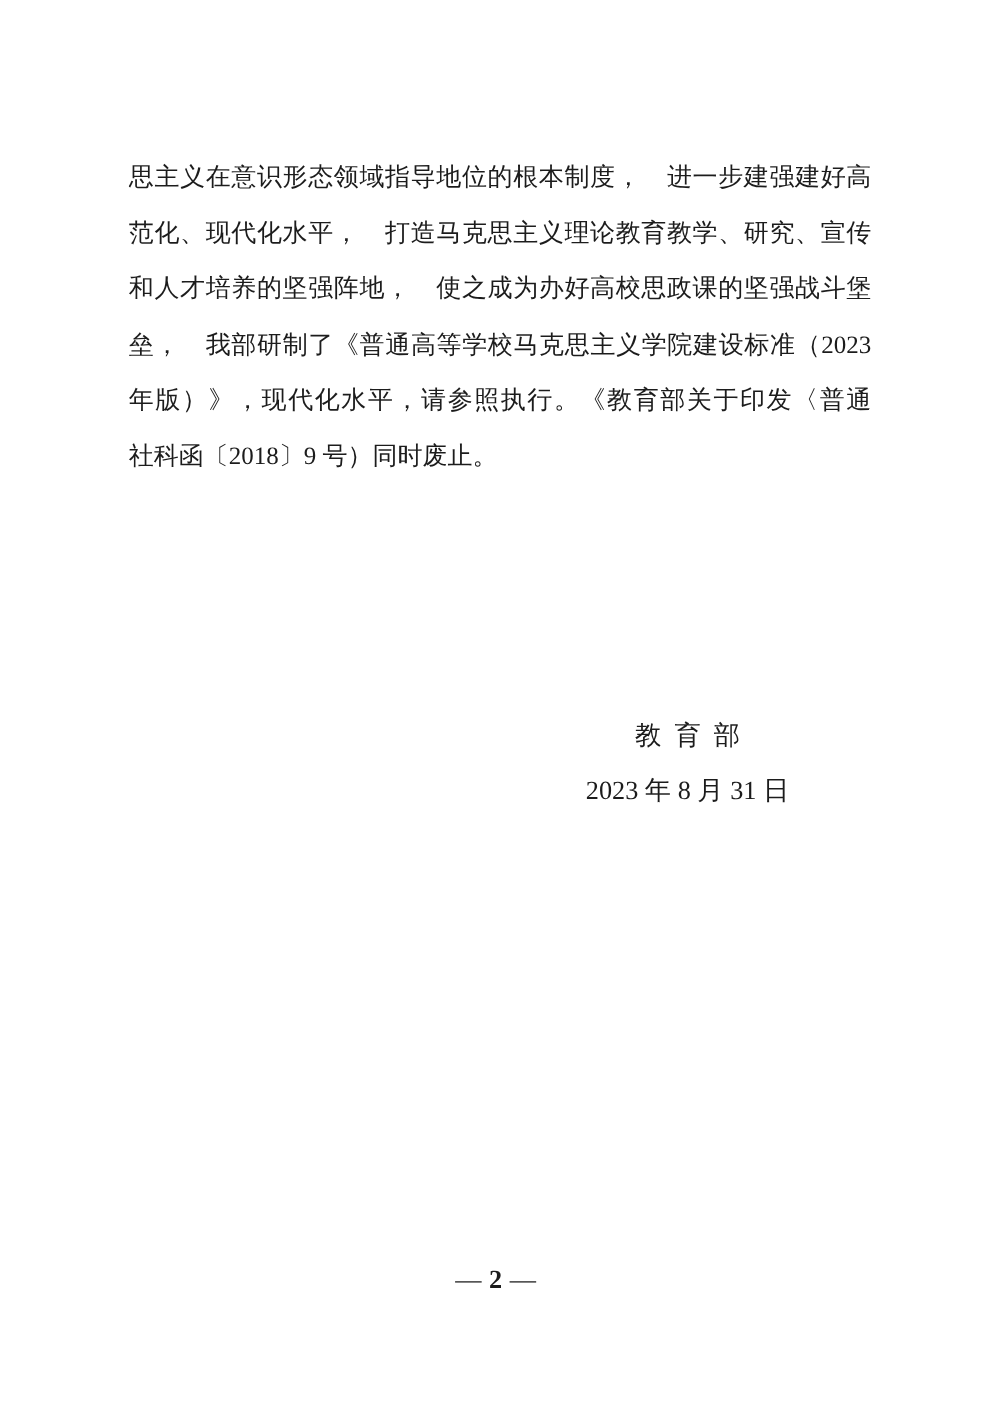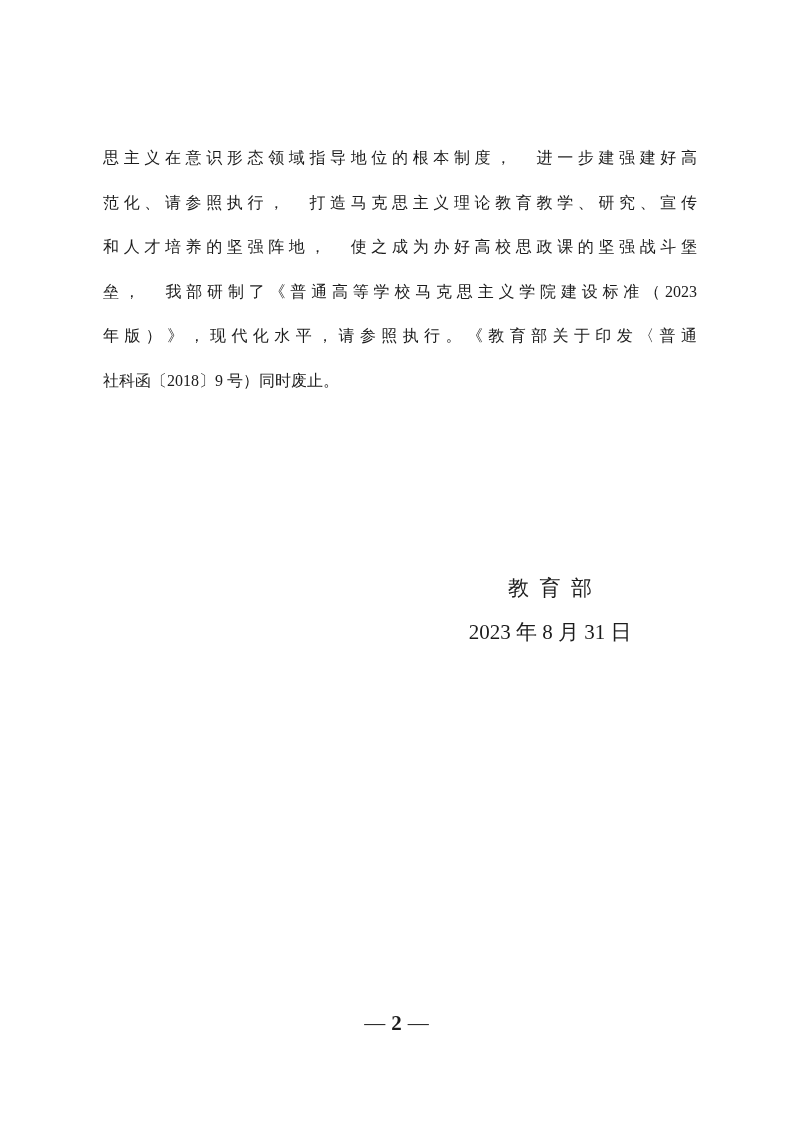--- a/index.html
+++ b/index.html
@@ -12,23 +12,23 @@
     width: 793px;
     height: 1122px;
     background: #ffffff;
     overflow: hidden;
     font-family: "Liberation Serif", "DejaVu Serif", serif;
     color: #1c1c1c;
   }
   .body-text {
     position: absolute;
     left: 103px;
-    top: 136px;
+    top: 120px;
     width: 594px;
-    font-size: 16px;
+    font-size: 20px;
   }
   .body-line {
     height: 44.6px;
     line-height: 44.6px;
     text-align: justify;
     text-align-last: justify;
     white-space: pre-wrap;
     overflow: hidden;
   }
   .body-line.last {
@@ -65,21 +65,21 @@
     font-weight: bold;
   }
 </style>
 </head>
 <body>
 
 <div class="page">
 
   <div class="body-text">
     <div class="body-line">思主义在意识形态领域指导地位的根本制度，　进一步建强建好高</div>
-    <div class="body-line">范化、请参照执行，　打造马克思主义理论教育教学、研究、宣传</div>
+    <div class="body-line">范化、现代化水平，　打造马克思主义理论教育教学、研究、宣传</div>
     <div class="body-line">和人才培养的坚强阵地，　使之成为办好高校思政课的坚强战斗堡</div>
     <div class="body-line">垒，　我部研制了《普通高等学校马克思主义学院建设标准（2023</div>
     <div class="body-line">年版）》，现代化水平，请参照执行。《教育部关于印发〈普通</div>
     <div class="body-line last">社科函〔2018〕9 号）同时废止。</div>
   </div>
 
   <div class="signature">
     <div class="signature-line">教  育  部</div>
     <div class="signature-line">2023 年 8 月 31 日</div>
   </div>

